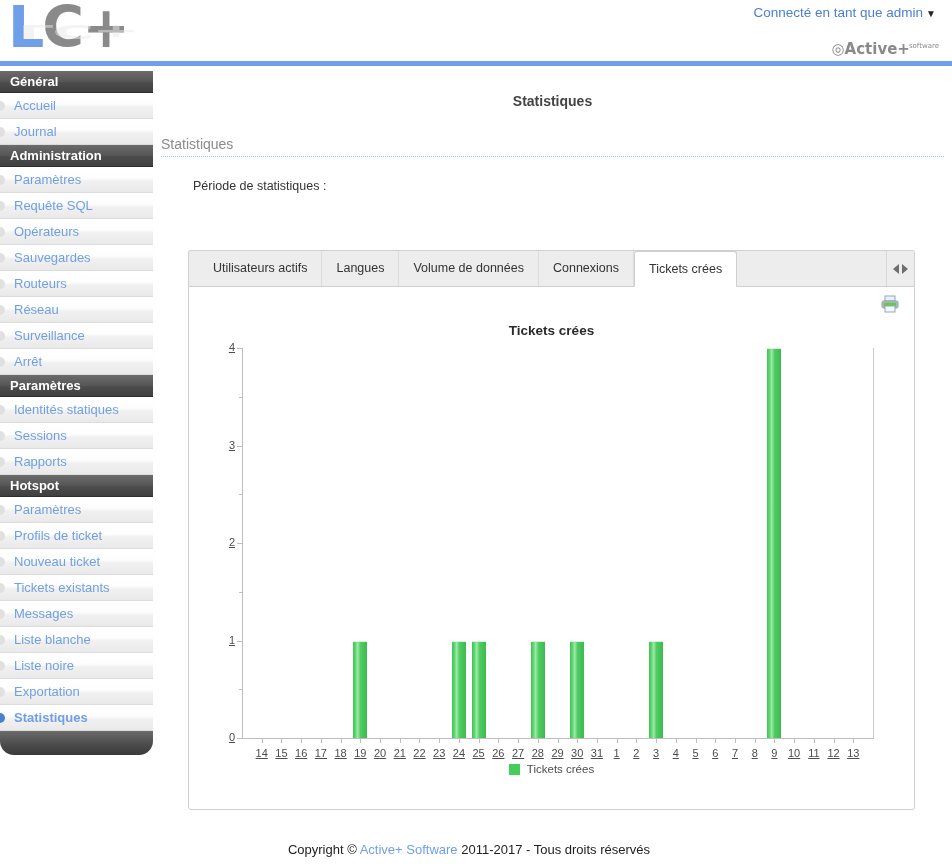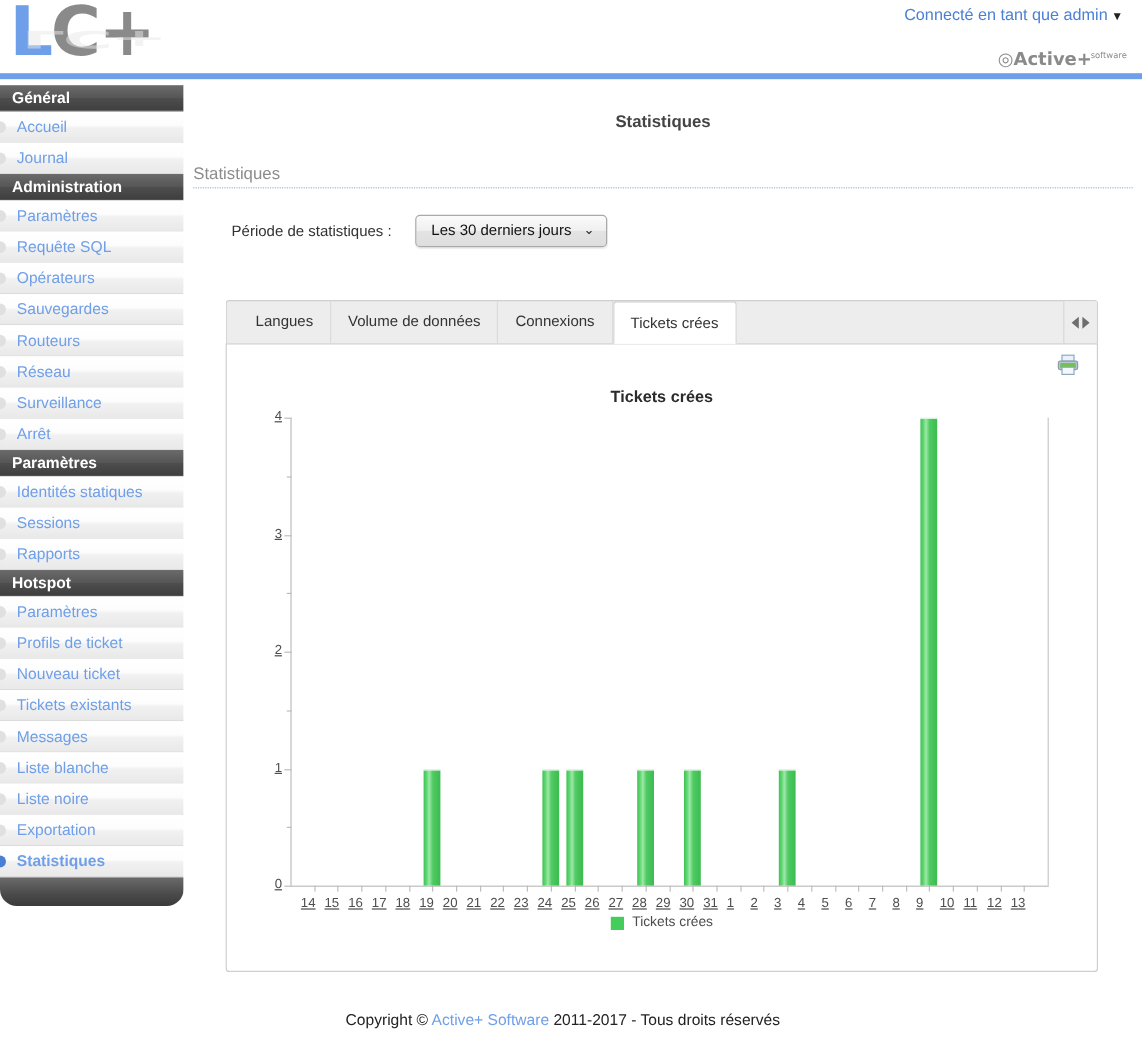--- a/index.html
+++ b/index.html
@@ -210,21 +210,21 @@
     text-align:right; width:18px;
     transform:translateY(-7px);
     text-decoration:underline;
   }
   .xtick {
     position:absolute; top:390px; width:1px; height:5px; background:#bdbdbd;
   }
   .xlabel {
     position:absolute; top:399px;
     font-size:11px; color:#4d4d4d;
-    width:22px; margin-left:-11px;
+    text-align:center; width:22px; margin-left:-11px;
     text-decoration:underline;
   }
   .bar {
     position:absolute; bottom:0;
     width:14px; margin-left:-7px;
     background: linear-gradient(to right,#3fc254 0%,#5fd871 18%,#9fe8a8 33%,#4ecb62 55%,#3cbb50 100%);
     border-top:1px solid #d8f3dc;
   }
   .legend {
     position:absolute; left:0; top:425px; width:725px;
@@ -287,28 +287,25 @@
     <div class="nav-item active"><span class="bullet"></span><span>Statistiques</span></div>
     <div class="sidebar-foot"></div>
   </div>
 
 <div class="main">
   <div class="page-title">Statistiques</div>
   <div class="section-head">Statistiques</div>
 
   <div class="period-row">
     <span class="period-label">Période de statistiques :</span>
-    <div class="period-select">
-      <span>Les 30 derniers jours</span>
-      <span class="chev">⌄</span>
-    </div>
   </div>
 
   <div class="panel">
     <div class="tabstrip" id="tabstrip">
+      <div class="tab">Utilisateurs actifs</div>
         <div class="tab">Langues</div>
         <div class="tab">Volume de données</div>
         <div class="tab">Connexions</div>
         <div class="tab selected">Tickets crées</div>
         <div class="tab-nav">
         <span class="tri-l" title="◀"></span>
         <span class="tri-r" title="▶"></span>
       </div>
     </div>
 

